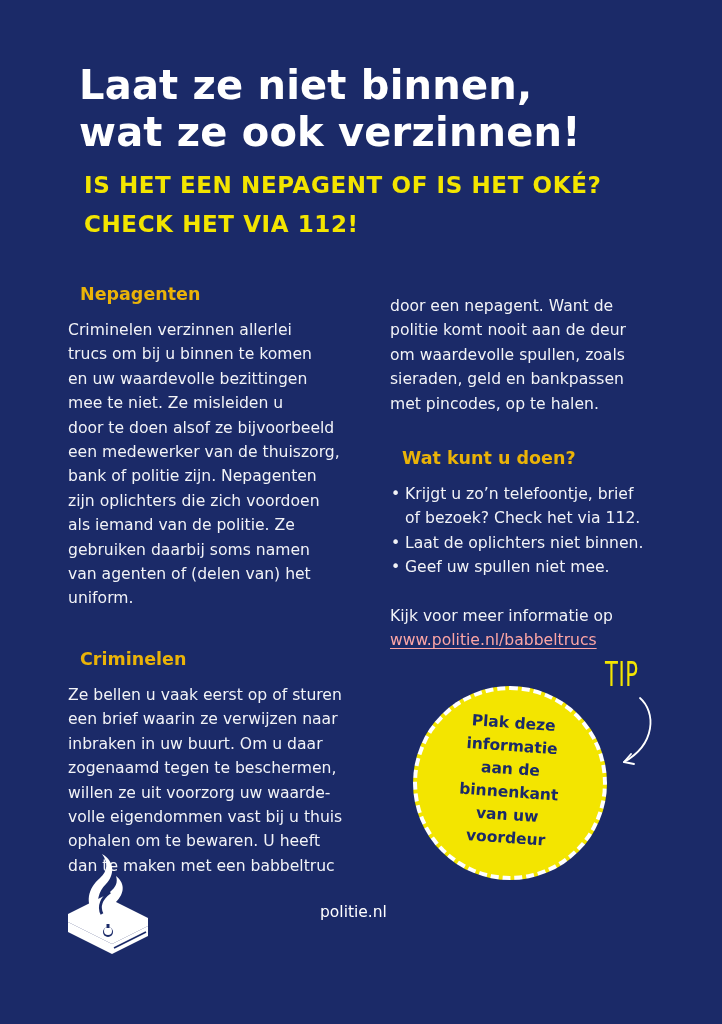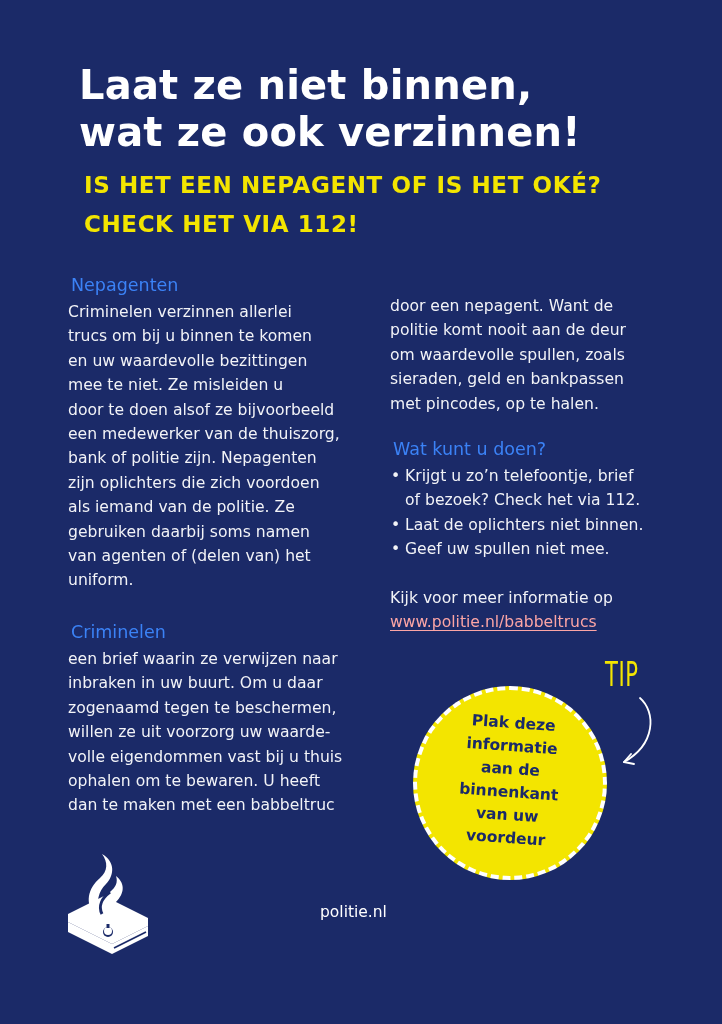--- a/index.html
+++ b/index.html
@@ -45,25 +45,25 @@
       position: absolute;
       top: 270px;
       font-family: "DejaVu Sans", sans-serif;
       font-size: 15.6px;
       line-height: 24.4px;
       color: #f2f3f7;
     }
     .col.left { left: 68px; width: 310px; }
     .col.right { left: 390px; top: 294px; width: 290px; }
     .heading {
-      font-weight: normal;
+      font-weight: bold;
       font-size: 17.5px;
       line-height: 24px;
-      color: #3b82f6;
-      margin: 3px;
+      color: #eab308;
+      margin: 12px;
       white-space: nowrap;
     }
     .line { display: block; white-space: nowrap; }
     .gap { height: 24px; }
     .gap-sm { height: 18px; }
     .bullets {
       list-style: none;
       padding: 0;
       margin: 0;
     }
@@ -177,20 +177,21 @@
       <span class="line">van agenten of (delen van) het</span>
       <span class="line">uniform.</span>
     </div>
   </section>
 
   <div class="gap"></div>
 
   <section>
     <h3 class="heading">Criminelen</h3>
     <div>
+      <span class="line">Ze bellen u vaak eerst op of sturen</span>
       <span class="line">een brief waarin ze verwijzen naar</span>
       <span class="line">inbraken in uw buurt. Om u daar</span>
       <span class="line">zogenaamd tegen te beschermen,</span>
       <span class="line">willen ze uit voorzorg uw waarde-</span>
       <span class="line">volle eigendommen vast bij u thuis</span>
       <span class="line">ophalen om te bewaren. U heeft</span>
       <span class="line">dan te maken met een babbeltruc</span>
     </div>
   </section>
 </div>

